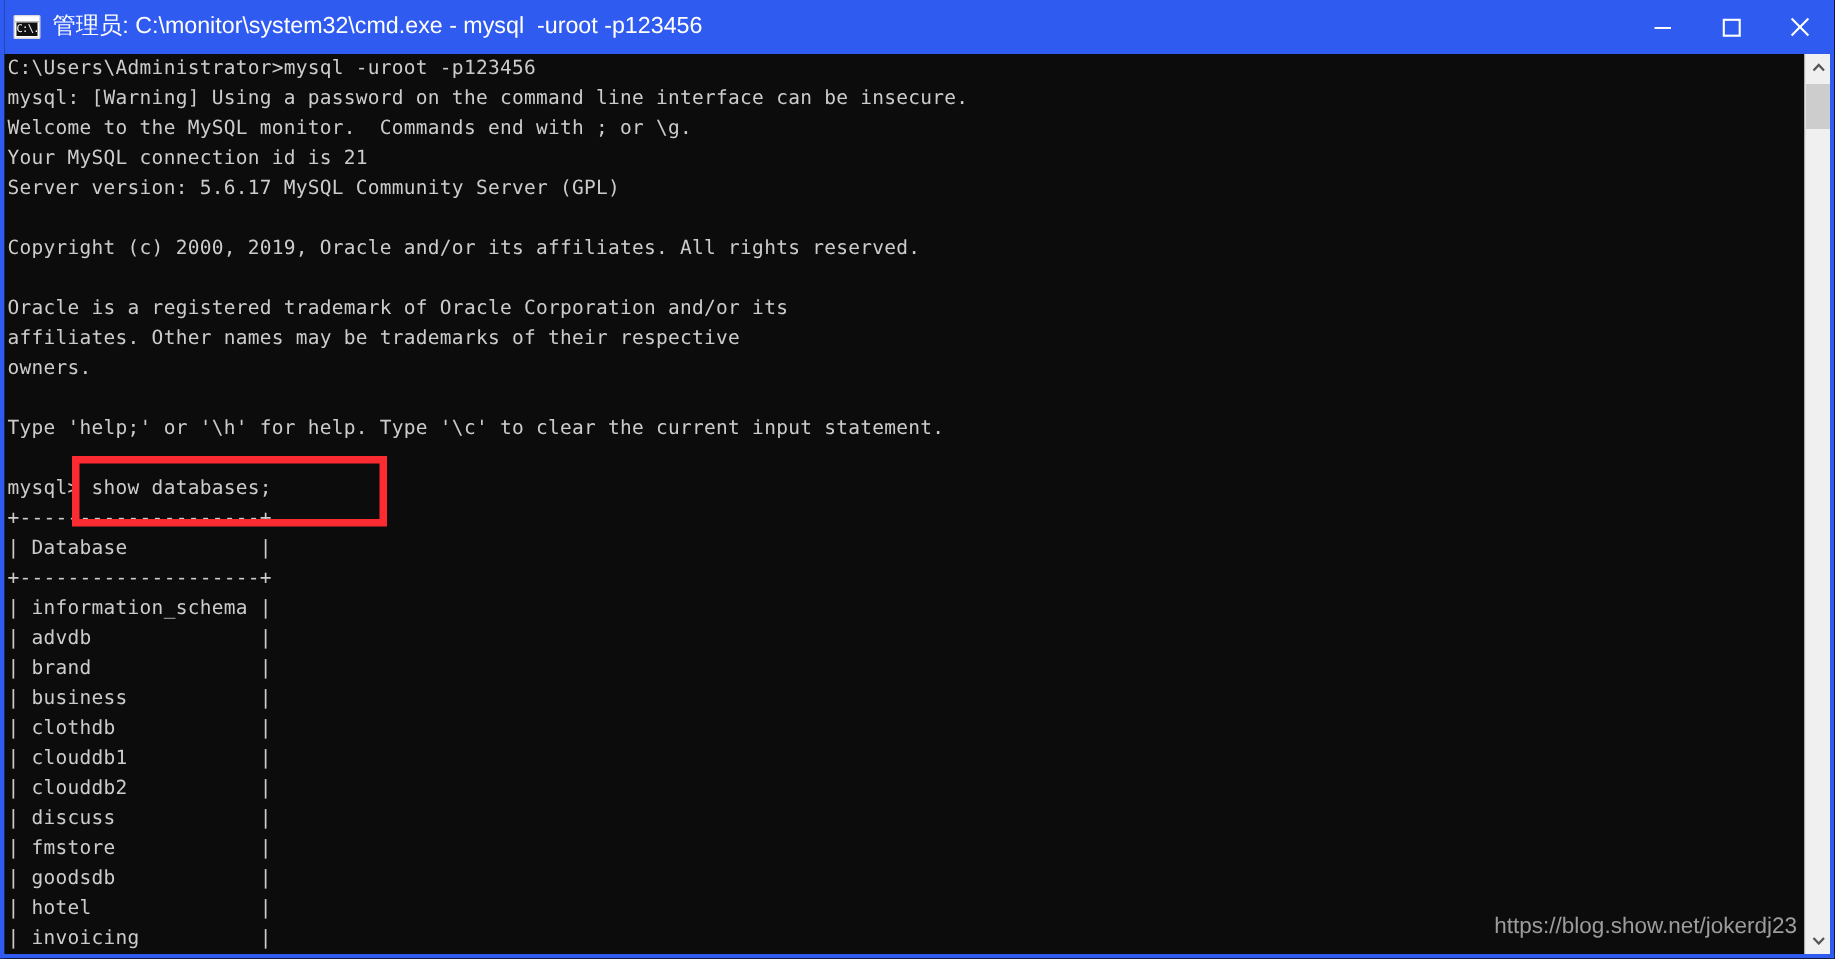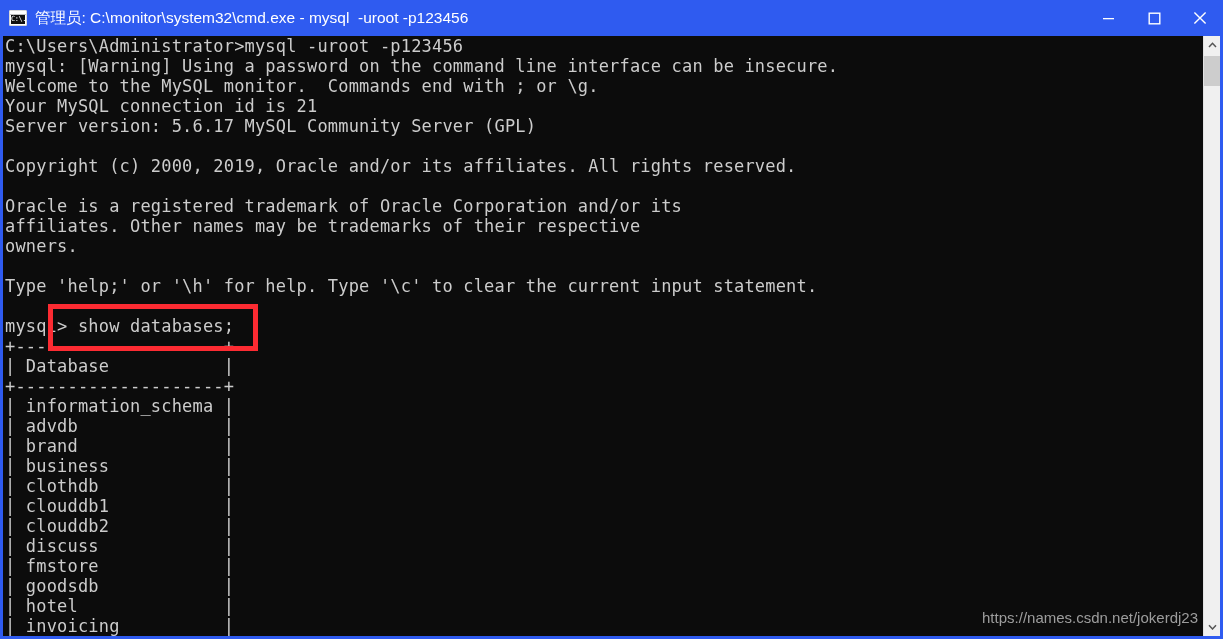--- a/index.html
+++ b/index.html
@@ -99,21 +99,21 @@
     width: 1200px;
     height: 600px;
     background: #0c0c0c;
     overflow: hidden;
   }
   #console-text {
     margin: 0;
     padding: 0 0 0 2px;
     color: #cccccc;
     font-family: "DejaVu Sans Mono", monospace;
-    font-size: 17px;
+    font-size: 13px;
     line-height: 20px;
     letter-spacing: 0.18px;
     white-space: pre;
     -webkit-font-smoothing: none;
   }
 
   
   #highlight-box {
     position: absolute;
     left: 45px;
@@ -240,21 +240,21 @@
 | clouddb2           |
 | discuss            |
 | fmstore            |
 | goodsdb            |
 | hotel              |
 | invoicing          |</pre>
   </div>
 
   <div id="highlight-box"></div>
 
-  <div id="watermark">https://names.csdn.net/jokerdj23</div>
+  <div id="watermark">https://blog.show.net/jokerdj23</div>
 
   <div id="scrollbar">
     <div id="sb-track"></div>
     <div class="sb-arrow">
       <svg width="9" height="6" viewBox="0 0 9 6">
         <path d="M1 5 L4.5 1.3 L8 5" stroke="#555555" stroke-width="1.5" fill="none"></path>
       </svg>
     </div>
     <div id="sb-thumb"></div>
     <div class="sb-arrow" id="sb-down">

